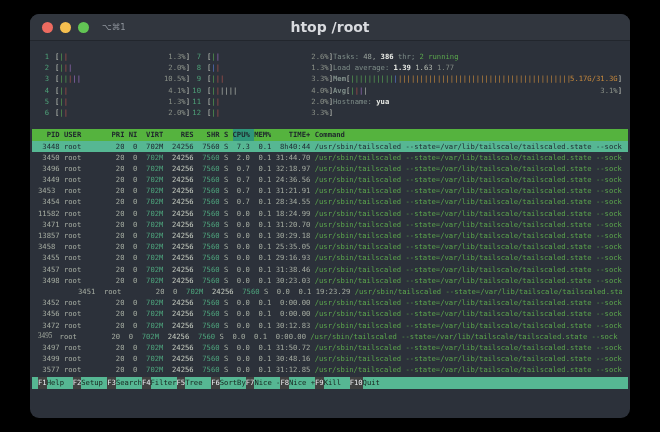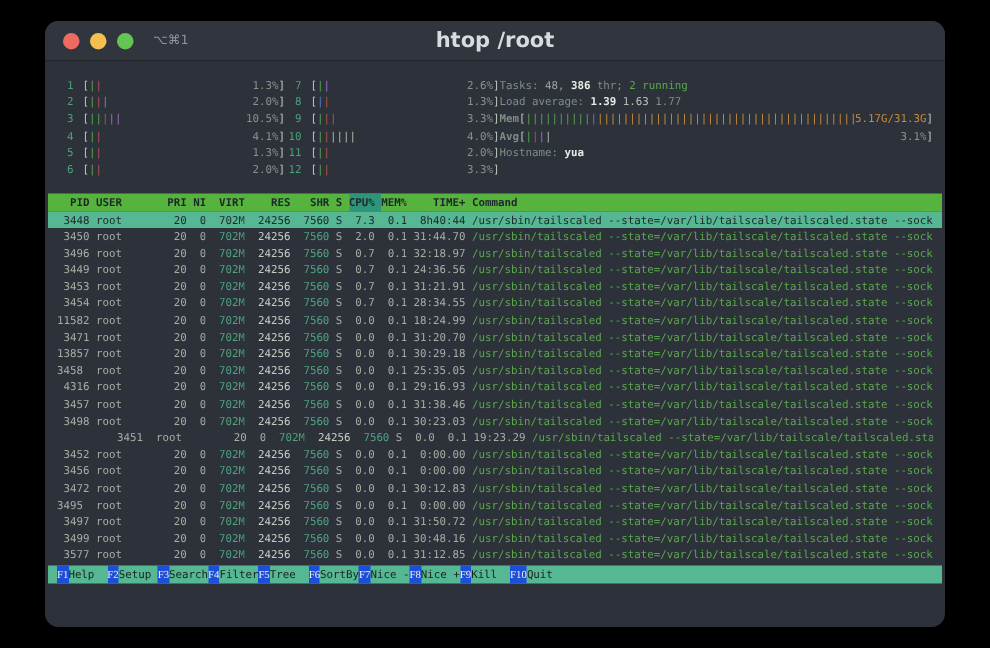--- a/index.html
+++ b/index.html
@@ -35,21 +35,21 @@
   .hcell.sorted{background:#2f9579;margin-right:0;padding-right:1ch;}
   .hcell.cmd,.cell.cmd{flex:1;min-width:0;margin-right:0;}
   .row{display:flex;height:11.2px;margin:0 -6px;padding:0 6px;}
   .row.selected{background:#56b793;}
   .row.selected .cell{color:#1e2730 !important;}
   .cell{flex:none;white-space:pre;overflow:hidden;margin-right:1ch;}
   .c-dim{color:#a6ada2}.c-teal2{color:#4da37c}.c-bright{color:#c6ccc0}.c-cmd{color:#5ca64d}
   
   .fkeys{display:flex;height:12px;line-height:12px;margin:2px -6px 0;padding-left:6px;background:#56b793;}
   .fk{display:flex;flex:none;}
-  .fk .k{color:#eceef0;background:#1d4ed8;white-space:pre;font-family:Liberation Serif, serif;}
+  .fk .k{color:#eceef0;background:#404040;white-space:pre;}
   .fk .lbl{color:#17231e;white-space:pre;}
   .fkfill{flex:1;}
 </style>
 </head>
 <body>
 
 <div class="window">
   <div class="titlebar">
     <div class="lights">
       <div class="light" style="background:#ed6b60"></div>
@@ -150,21 +150,21 @@
         <span class="cell c-teal2" style="width: 5ch; text-align: right;">702M</span>
         <span class="cell c-bright" style="width: 6ch; text-align: right;">24256</span>
         <span class="cell c-teal2" style="width: 5ch; text-align: right;">7560</span>
         <span class="cell c-dim" style="width: 1ch; text-align: left;">S</span>
         <span class="cell c-dim" style="width: 4ch; text-align: right;">0.7</span>
         <span class="cell c-dim" style="width: 4ch; text-align: right;">0.1</span>
         <span class="cell c-dim" style="width: 8ch; text-align: right;">24:36.56</span>
         <span class="cell c-cmd cmd" style="text-align: left;">/usr/sbin/tailscaled --state=/var/lib/tailscale/tailscaled.state --sock</span>
       </div>
       <div class="row">
-        <span class="cell c-dim" style="width: 5ch; text-align: right;">3453</span>
+        <span class="cell c-dim" style="width: 5ch; ">3453</span>
         <span class="cell c-dim" style="width: 10ch; text-align: left;">root</span>
         <span class="cell c-dim" style="width: 3ch; text-align: right;">20</span>
         <span class="cell c-dim" style="width: 2ch; text-align: right;">0</span>
         <span class="cell c-teal2" style="width: 5ch; text-align: right;">702M</span>
         <span class="cell c-bright" style="width: 6ch; text-align: right;">24256</span>
         <span class="cell c-teal2" style="width: 5ch; text-align: right;">7560</span>
         <span class="cell c-dim" style="width: 1ch; text-align: left;">S</span>
         <span class="cell c-dim" style="width: 4ch; text-align: right;">0.7</span>
         <span class="cell c-dim" style="width: 4ch; text-align: right;">0.1</span>
         <span class="cell c-dim" style="width: 8ch; text-align: right;">31:21.91</span>
@@ -234,21 +234,21 @@
         <span class="cell c-teal2" style="width: 5ch; text-align: right;">702M</span>
         <span class="cell c-bright" style="width: 6ch; text-align: right;">24256</span>
         <span class="cell c-teal2" style="width: 5ch; text-align: right;">7560</span>
         <span class="cell c-dim" style="width: 1ch; text-align: left;">S</span>
         <span class="cell c-dim" style="width: 4ch; text-align: right;">0.0</span>
         <span class="cell c-dim" style="width: 4ch; text-align: right;">0.1</span>
         <span class="cell c-dim" style="width: 8ch; text-align: right;">25:35.05</span>
         <span class="cell c-cmd cmd" style="text-align: left;">/usr/sbin/tailscaled --state=/var/lib/tailscale/tailscaled.state --sock</span>
       </div>
       <div class="row">
-        <span class="cell c-dim" style="width: 5ch; text-align: right;">4316</span>
+        <span class="cell c-dim" style="width: 5ch; text-align: right;">3455</span>
         <span class="cell c-dim" style="width: 10ch; text-align: left;">root</span>
         <span class="cell c-dim" style="width: 3ch; text-align: right;">20</span>
         <span class="cell c-dim" style="width: 2ch; text-align: right;">0</span>
         <span class="cell c-teal2" style="width: 5ch; text-align: right;">702M</span>
         <span class="cell c-bright" style="width: 6ch; text-align: right;">24256</span>
         <span class="cell c-teal2" style="width: 5ch; text-align: right;">7560</span>
         <span class="cell c-dim" style="width: 1ch; text-align: left;">S</span>
         <span class="cell c-dim" style="width: 4ch; text-align: right;">0.0</span>
         <span class="cell c-dim" style="width: 4ch; text-align: right;">0.1</span>
         <span class="cell c-dim" style="width: 8ch; text-align: right;">29:16.93</span>
@@ -332,21 +332,21 @@
         <span class="cell c-teal2" style="width: 5ch; text-align: right;">702M</span>
         <span class="cell c-bright" style="width: 6ch; text-align: right;">24256</span>
         <span class="cell c-teal2" style="width: 5ch; text-align: right;">7560</span>
         <span class="cell c-dim" style="width: 1ch; text-align: left;">S</span>
         <span class="cell c-dim" style="width: 4ch; text-align: right;">0.0</span>
         <span class="cell c-dim" style="width: 4ch; text-align: right;">0.1</span>
         <span class="cell c-dim" style="width: 8ch; text-align: right;">30:12.83</span>
         <span class="cell c-cmd cmd" style="text-align: left;">/usr/sbin/tailscaled --state=/var/lib/tailscale/tailscaled.state --sock</span>
       </div>
       <div class="row">
-        <span class="cell c-dim" style="width: 5ch; text-align: left;">3495</span>
+        <span class="cell c-dim" style="width: 5ch; text-align: left; font-family: Liberation Serif, serif;">3495</span>
         <span class="cell c-dim" style="width: 10ch; text-align: left;">root</span>
         <span class="cell c-dim" style="width: 3ch; text-align: right;">20</span>
         <span class="cell c-dim" style="width: 2ch; text-align: right;">0</span>
         <span class="cell c-teal2" style="width: 5ch; text-align: right;">702M</span>
         <span class="cell c-bright" style="width: 6ch; text-align: right;">24256</span>
         <span class="cell c-teal2" style="width: 5ch; text-align: right;">7560</span>
         <span class="cell c-dim" style="width: 1ch; text-align: left;">S</span>
         <span class="cell c-dim" style="width: 4ch; text-align: right;">0.0</span>
         <span class="cell c-dim" style="width: 4ch; text-align: right;">0.1</span>
         <span class="cell c-dim" style="width: 8ch; text-align: right;">0:00.00</span>

